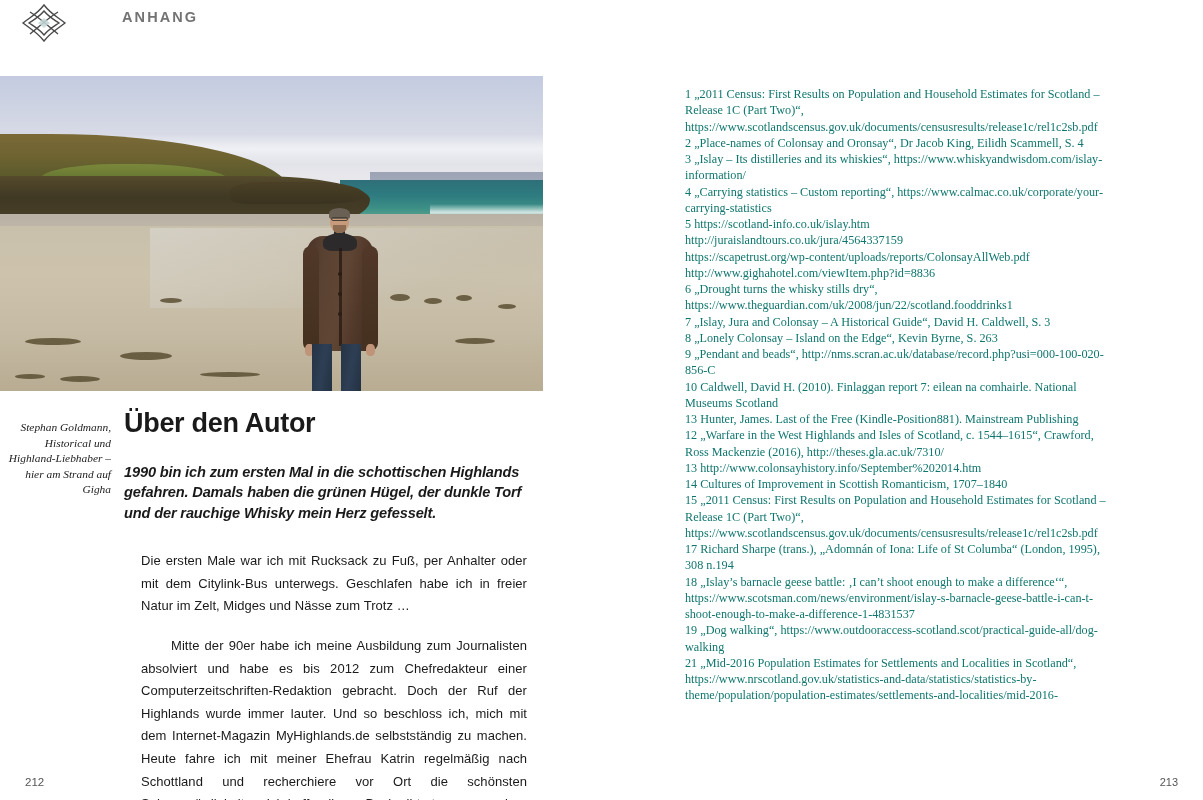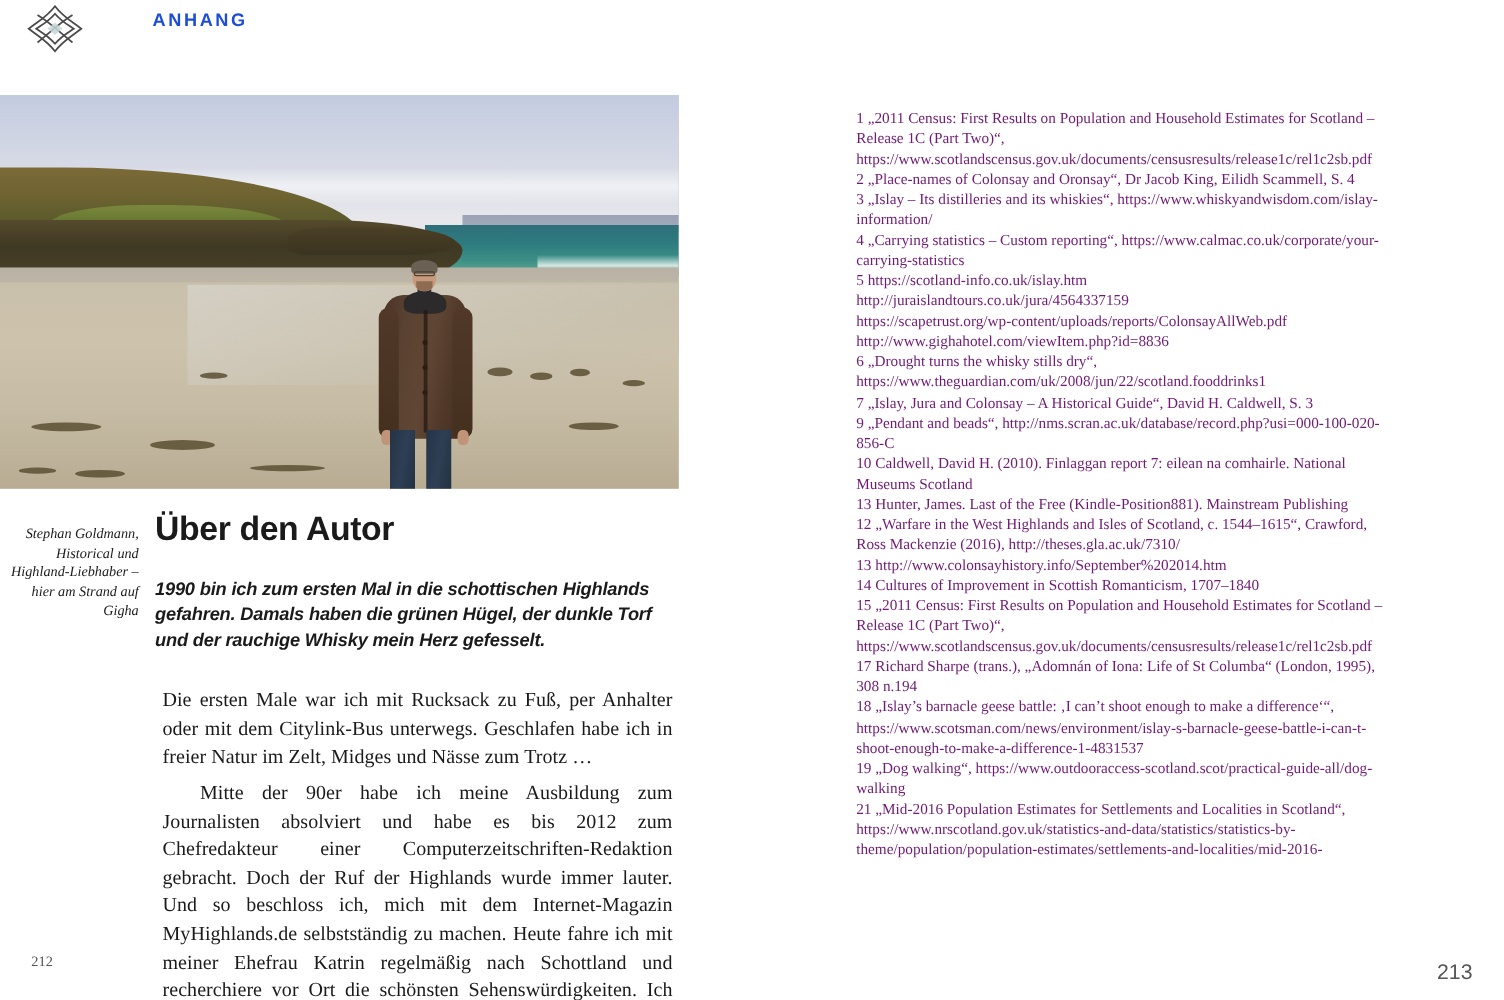--- a/index.html
+++ b/index.html
@@ -28,21 +28,21 @@
     left: 20px; top: 2px;
     width: 48px; height: 42px;
   }
   #header-label {
     position: absolute;
     left: 122px; top: 9px;
     font-family: "Liberation Sans", sans-serif;
     font-size: 14.5px;
     font-weight: 700;
     letter-spacing: 2.1px;
-    color: #1d4ed8;
+    color: #737373;
   }
 
   
   #author-photo {
     position: absolute;
     left: 0px; top: 76px;
     width: 543px; height: 315px;
     overflow: hidden;
     background: #c8c0b2;
   }
@@ -240,62 +240,62 @@
   #about-lead {
     font-family: "Liberation Sans", sans-serif;
     font-weight: 700;
     font-style: italic;
     font-size: 14.6px;
     line-height: 20.4px;
     margin: 0 0 27px 0;
     letter-spacing: -0.15px;
   }
   .body-par {
-    font-family: Liberation Serif, serif;
-    font-size: 16px;
+    font-family: Liberation Sans, sans-serif;
+    font-size: 13px;
     line-height: 22.6px;
     text-align: justify;
-    margin: 6px;
+    margin: 17px;
     letter-spacing: 0.05px;
   }
   .body-par.indent { text-indent: 30px; }
   #signature {
     text-align: right;
     font-family: "Liberation Serif", serif;
     font-style: italic;
     font-size: 15.4px;
     line-height: 22.6px;
     margin-top: -22.6px;
   }
 
   
   #references {
     position: absolute;
     left: 685px; top: 86px;
     width: 425px;
     font-family: "Liberation Serif", serif;
     font-size: 12.2px;
     line-height: 16.25px;
-    color: #701a75;
+    color: #0f766e;
   }
   .ref-item { display: block; }
 
   
   #folio-left {
     position: absolute;
-    left: 25px; bottom: 24px;
-    font-family: Liberation Serif, serif;
+    left: 25px; bottom: 12px;
+    font-family: Liberation Sans, sans-serif;
     font-size: 11.5px;
     color: #555555;
   }
   #folio-right {
     position: absolute;
     right: 25px; bottom: 12px;
     font-family: "Liberation Sans", sans-serif;
-    font-size: 17px;
+    font-size: 11px;
     color: #555555;
   }
 </style>
 </head>
 <body>
 
 <div id="running-header">
   <div id="knot-logo">
     <svg viewBox="0 0 48 42" width="48" height="42">
       <path d="M24 3 C31 12, 36 14, 45 21 C36 28, 31 30, 24 39 C17 30, 12 28, 3 21 C12 14, 17 12, 24 3 Z" fill="none" stroke="#4a4a4a" stroke-width="1.4"></path>
@@ -369,20 +369,21 @@
     <div class="ref-item">1  „2011 Census: First Results on Population and Household Estimates for Scotland – Release 1C (Part Two)“, https://www.scotlandscensus.gov.uk/documents/censusresults/release1c/rel1c2sb.pdf</div>
     <div class="ref-item">2  „Place-names of Colonsay and Oronsay“, Dr Jacob King, Eilidh Scammell, S. 4</div>
     <div class="ref-item">3  „Islay – Its distilleries and its whiskies“, https://www.whiskyandwisdom.com/islay-information/</div>
     <div class="ref-item">4  „Carrying statistics – Custom reporting“, https://www.calmac.co.uk/corporate/your-carrying-statistics</div>
     <div class="ref-item">5  https://scotland-info.co.uk/islay.htm</div>
     <div class="ref-item">http://juraislandtours.co.uk/jura/4564337159</div>
     <div class="ref-item">https://scapetrust.org/wp-content/uploads/reports/ColonsayAllWeb.pdf</div>
     <div class="ref-item">http://www.gighahotel.com/viewItem.php?id=8836</div>
     <div class="ref-item">6  „Drought turns the whisky stills dry“, https://www.theguardian.com/uk/2008/jun/22/scotland.fooddrinks1</div>
     <div class="ref-item">7  „Islay, Jura and Colonsay – A Historical Guide“, David H. Caldwell, S. 3</div>
+    <div class="ref-item">8  „Lonely Colonsay – Island on the Edge“, Kevin Byrne, S. 263</div>
     <div class="ref-item">9  „Pendant and beads“, http://nms.scran.ac.uk/database/record.php?usi=000-100-020-856-C</div>
     <div class="ref-item">10  Caldwell, David H. (2010). Finlaggan report 7: eilean na comhairle. National Museums Scotland</div>
     <div class="ref-item">13  Hunter, James. Last of the Free (Kindle-Position881). Mainstream Publishing</div>
     <div class="ref-item">12  „Warfare in the West Highlands and Isles of Scotland, c. 1544–1615“, Crawford, Ross Mackenzie (2016), http://theses.gla.ac.uk/7310/</div>
     <div class="ref-item">13  http://www.colonsayhistory.info/September%202014.htm</div>
     <div class="ref-item">14  Cultures of Improvement in Scottish Romanticism, 1707–1840</div>
     <div class="ref-item">15  „2011 Census: First Results on Population and Household Estimates for Scotland – Release 1C (Part Two)“, https://www.scotlandscensus.gov.uk/documents/censusresults/release1c/rel1c2sb.pdf</div>
     <div class="ref-item">17  Richard Sharpe (trans.), „Adomnán of Iona: Life of St Columba“ (London, 1995), 308 n.194</div>
     <div class="ref-item">18  „Islay’s barnacle geese battle: ‚I can’t shoot enough to make a difference‘“, https://www.scotsman.com/news/environment/islay-s-barnacle-geese-battle-i-can-t-shoot-enough-to-make-a-difference-1-4831537</div>
     <div class="ref-item">19  „Dog walking“,  https://www.outdooraccess-scotland.scot/practical-guide-all/dog-walking</div>

